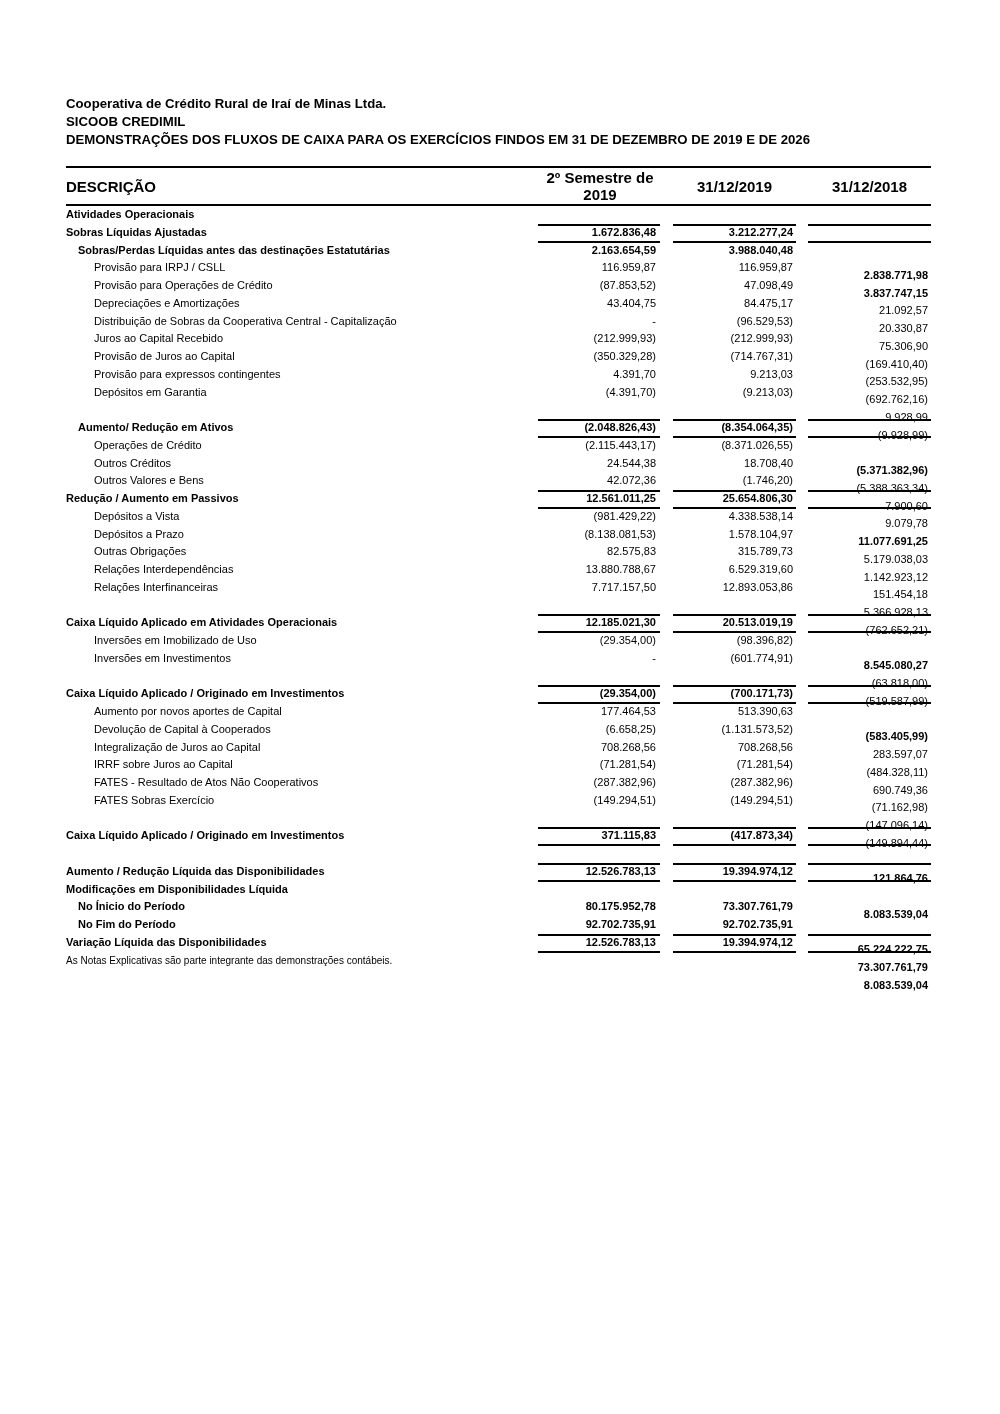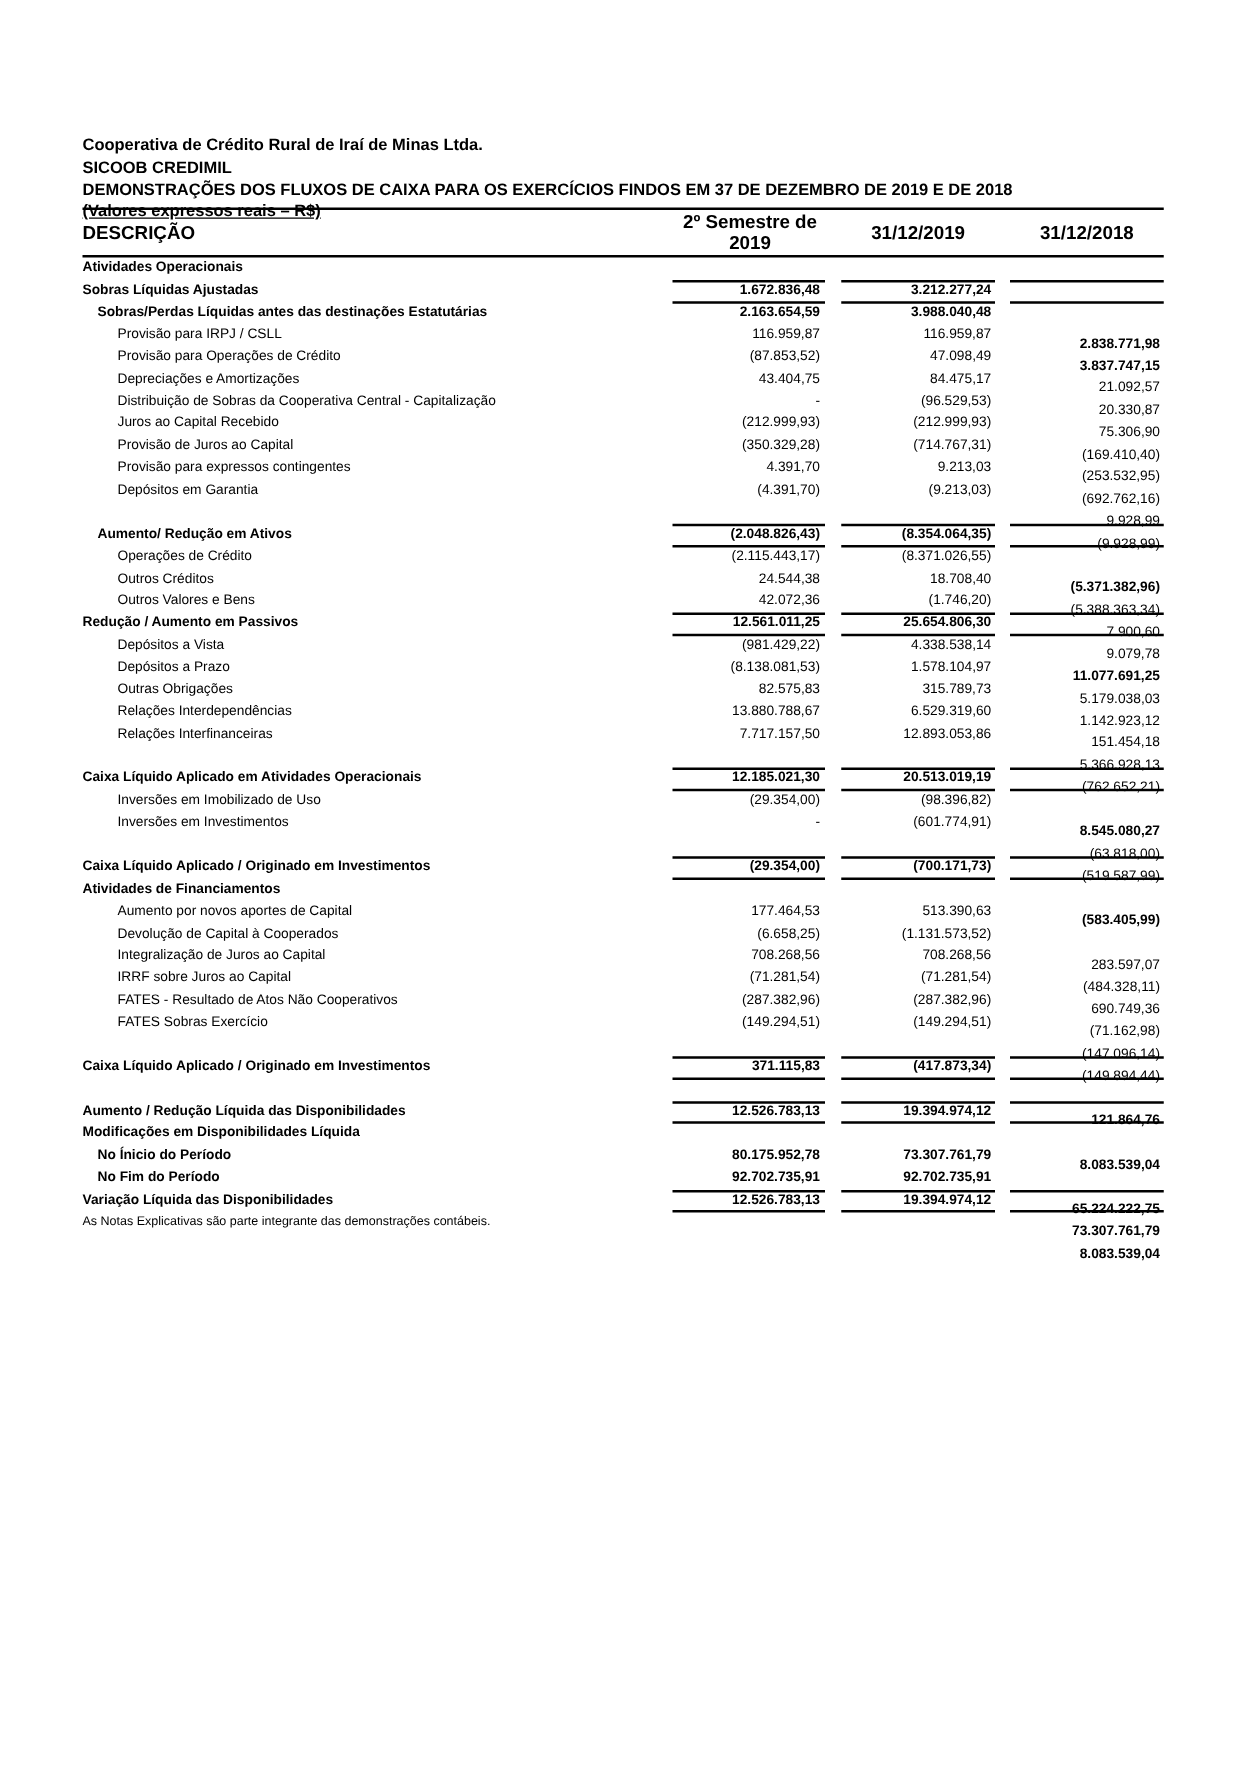--- a/index.html
+++ b/index.html
@@ -1,21 +1,21 @@
 <!DOCTYPE html>
 <html><head>
 <meta charset="utf-8">
 <style>
   html, body { margin: 0; padding: 0; background: #ffffff; }
   body {
     width: 1000px; height: 1414px; position: relative; overflow: hidden;
     font-family: "Liberation Sans", "DejaVu Sans", sans-serif;
     color: #000;
   }
-  .page { position: absolute; left: 66px; top: 95px; width: 865px; margin-top: 12px; }
+  .page { position: absolute; left: 66px; top: 95px; width: 865px; }
   .hdr { font-size: 13.2px; font-weight: bold; line-height: 17.8px; white-space: nowrap; }
   .hdr.u { text-decoration: underline; }
   .topline { position: absolute; left: 66px; width: 865px; height: 2px; background: #000; }
   .colhead {
     position: absolute; top: 167px; left: 66px; width: 865px; height: 38px;
     font-size: 15px; font-weight: bold;
   }
   .colhead .desc { position: absolute; left: 0; top: 11px; }
   .colhead .c { position: absolute; text-align: center; line-height: 17px; }
   .rows { position: absolute; left: 66px; top: 206px; width: 865px; }
@@ -35,22 +35,21 @@
   .bar.top { top: 0px; border-top: 2px solid #000; }
   .bar.bot { bottom: -1px; border-top: 2px solid #000; }
   .row.note { font-size: 10px; }
 </style>
 </head>
 <body>
 
 <div class="page">
   <div class="hdr">Cooperativa de Crédito Rural de Iraí de Minas Ltda.</div>
   <div class="hdr">SICOOB CREDIMIL</div>
-  <div class="hdr">DEMONSTRAÇÕES DOS FLUXOS DE CAIXA PARA OS EXERCÍCIOS FINDOS EM 37 DE DEZEMBRO DE 2019 E DE 2018</div>
-  <div class="hdr u">(Valores expressos reais – R$)</div>
+  <div class="hdr">DEMONSTRAÇÕES DOS FLUXOS DE CAIXA PARA OS EXERCÍCIOS FINDOS EM 31 DE DEZEMBRO DE 2019 E DE 2026</div>
 </div>
 
 <div class="topline" style="top:166px;"></div>
 
 <div class="colhead">
   <span class="desc">DESCRIÇÃO</span>
   <div class="c" style="left:472px; width:124px; top:2px;">
     <div>2º Semestre de</div>
     <div>2019</div>
   </div>
@@ -252,26 +251,20 @@
       <span class="v c1">(29.354,00)</span>
       <div class="bar top c1"></div>
       <div class="bar bot c1"></div>
       <span class="v c2">(700.171,73)</span>
       <div class="bar top c2"></div>
       <div class="bar bot c2"></div>
       <span class="v c3">(583.405,99)</span>
       <div class="bar top c3"></div>
       <div class="bar bot c3"></div>
     </div>
-    <div class="row l0 bold">
-      <span class="lbl">Atividades de Financiamentos</span>
-      <span class="v c1"></span>
-      <span class="v c2"></span>
-      <span class="v c3"></span>
-    </div>
     <div class="row l2">
       <span class="lbl">Aumento por novos aportes de Capital</span>
       <span class="v c1">177.464,53</span>
       <span class="v c2">513.390,63</span>
       <span class="v c3">283.597,07</span>
     </div>
     <div class="row l2">
       <span class="lbl">Devolução de Capital à Cooperados</span>
       <span class="v c1">(6.658,25)</span>
       <span class="v c2">(1.131.573,52)</span>

